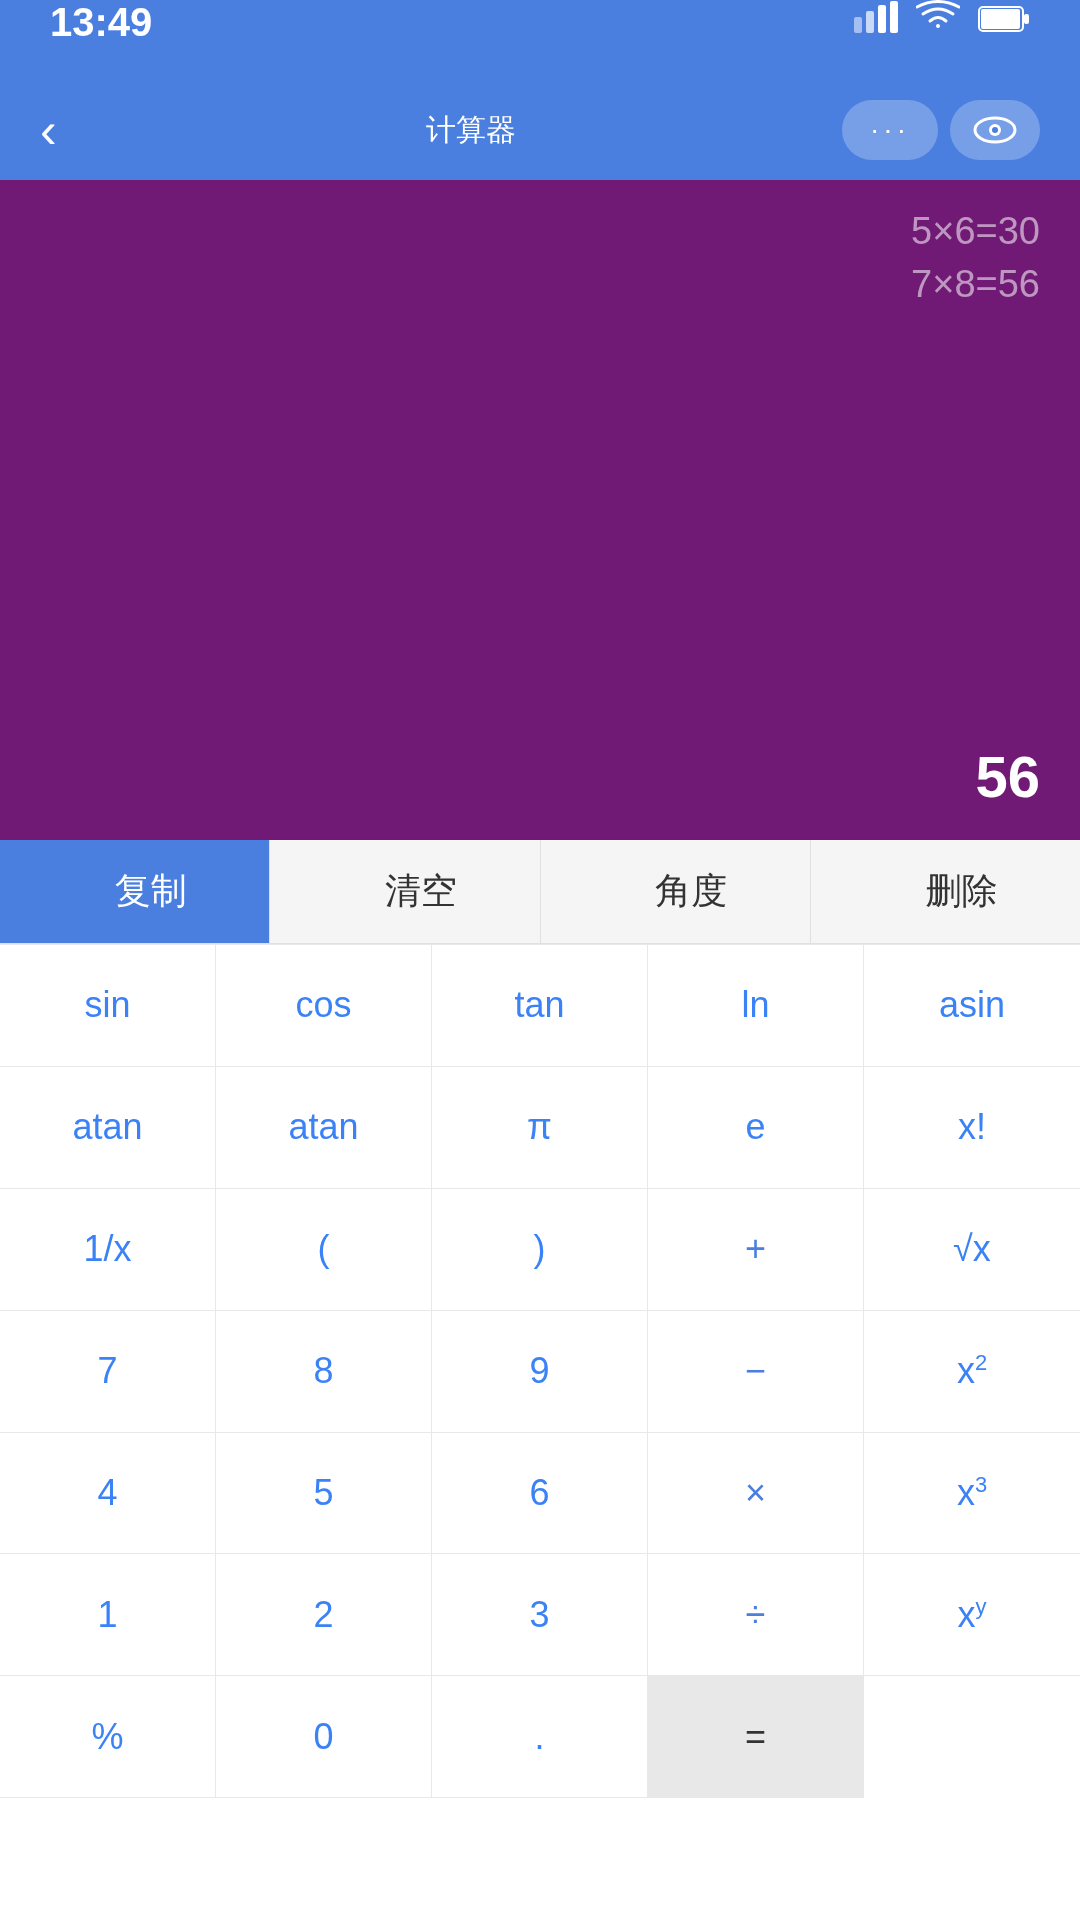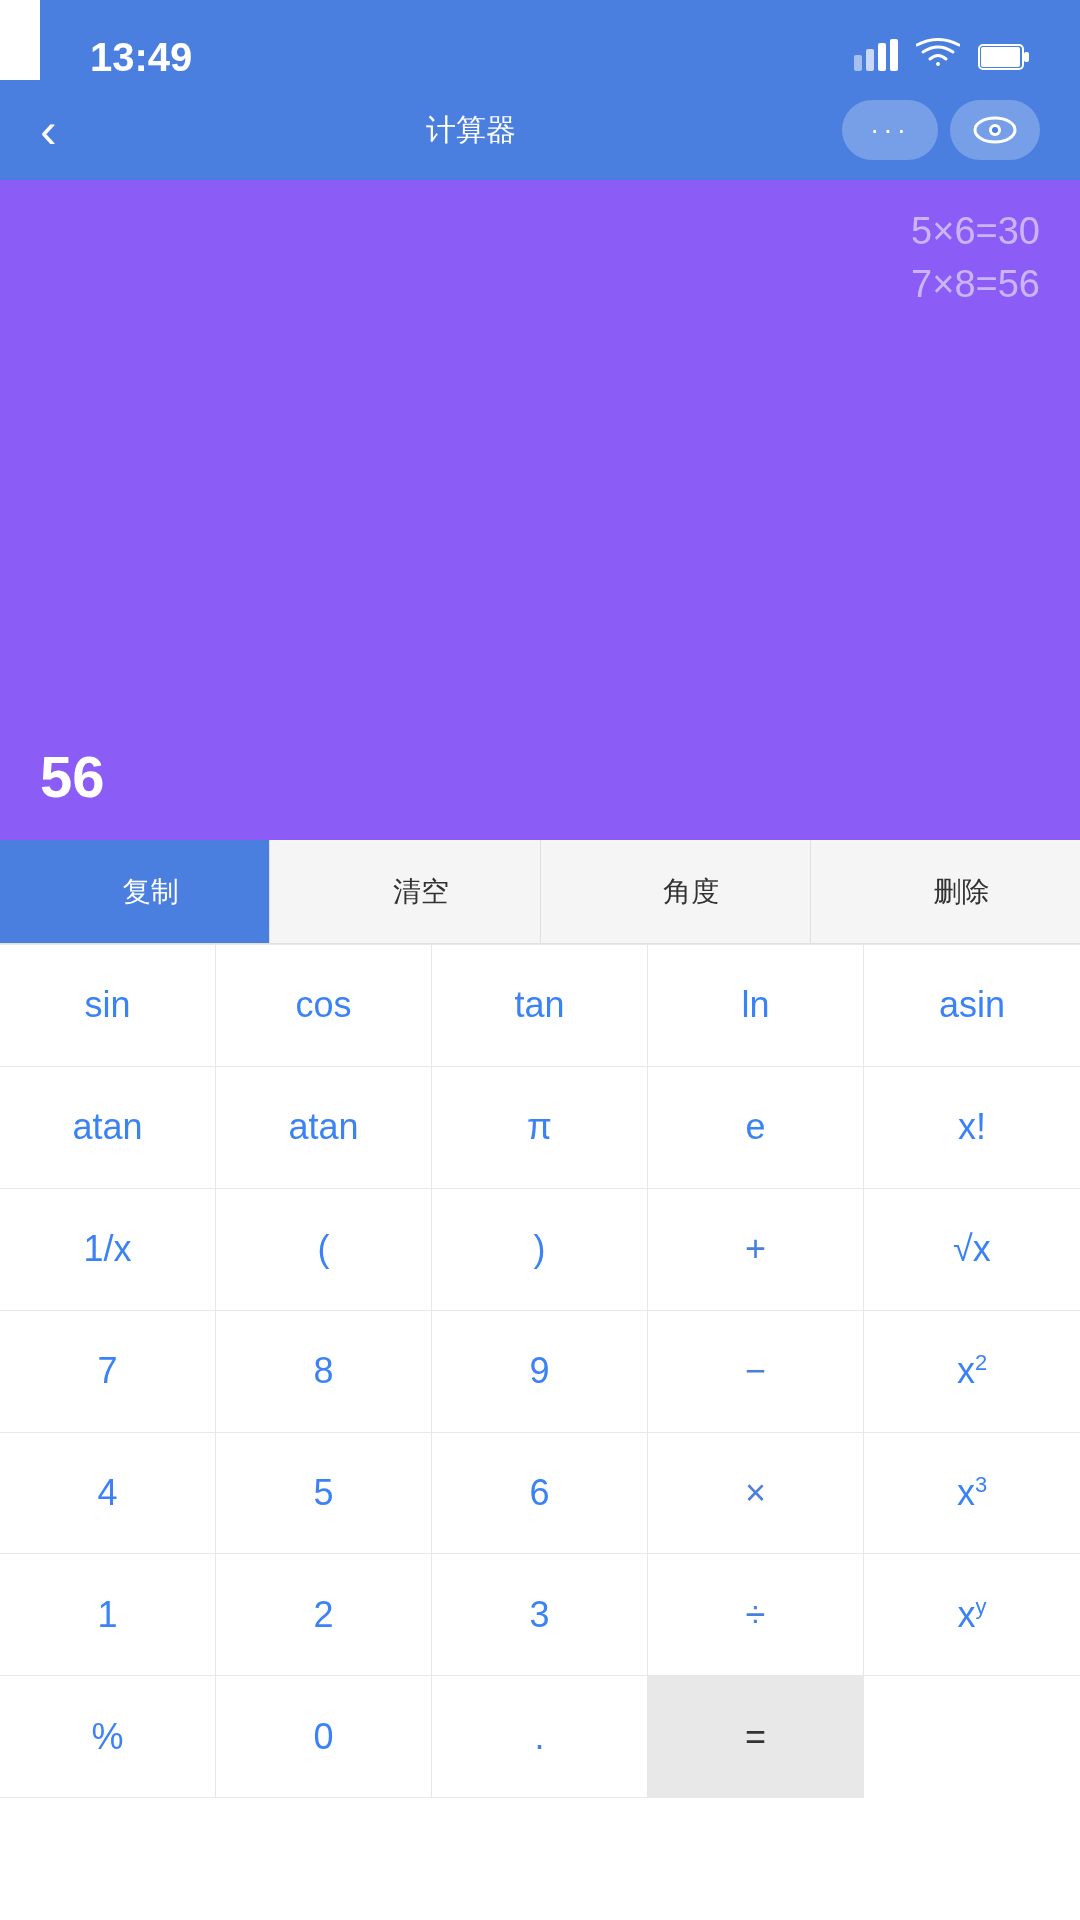--- a/index.html
+++ b/index.html
@@ -10,24 +10,23 @@
       font-family: -apple-system, 'PingFang SC', 'Helvetica Neue', sans-serif;
       overflow: hidden;
       background: #fff;
     }
 
     
     .status-bar {
       background: #4a7fe0;
       height: 80px;
       display: flex;
-      align-items: flex-end;
+      align-items: flex-start;
       justify-content: space-between;
       padding: 0 50px;
-      margin-left: 40px;
     }
     .status-time {
       color: #fff;
       font-size: 40px;
       font-weight: 600;
     }
     .status-icons {
       display: flex;
       align-items: center;
       gap: 18px;
@@ -83,24 +82,25 @@
       justify-content: center;
       cursor: pointer;
     }
     .eye-icon-svg {
       width: 44px;
       height: 28px;
     }
 
     
     .display-area {
-      background: #8b5cf6;
+      background: #701a75;
       height: 660px;
       display: flex;
       flex-direction: column;
+      align-items: flex-end;
       justify-content: space-between;
       padding: 30px 40px 30px 40px;
     }
     .history-display {
       display: flex;
       flex-direction: column;
       align-items: flex-end;
       gap: 10px;
     }
     .history-line {
@@ -117,21 +117,21 @@
     .action-row {
       display: flex;
       height: 104px;
       border-bottom: 1px solid #e0e0e0;
     }
     .action-btn {
       flex: 1;
       display: flex;
       align-items: center;
       justify-content: center;
-      font-size: 28px;
+      font-size: 36px;
       cursor: pointer;
       border-right: 1px solid #e0e0e0;
       background: #f5f5f5;
       padding-left: 32px;
     }
     .action-btn:last-child { border-right: none; }
     .action-btn.copy-btn {
       background: #4a7fe0;
       color: #fff;
       border-radius: 0;

